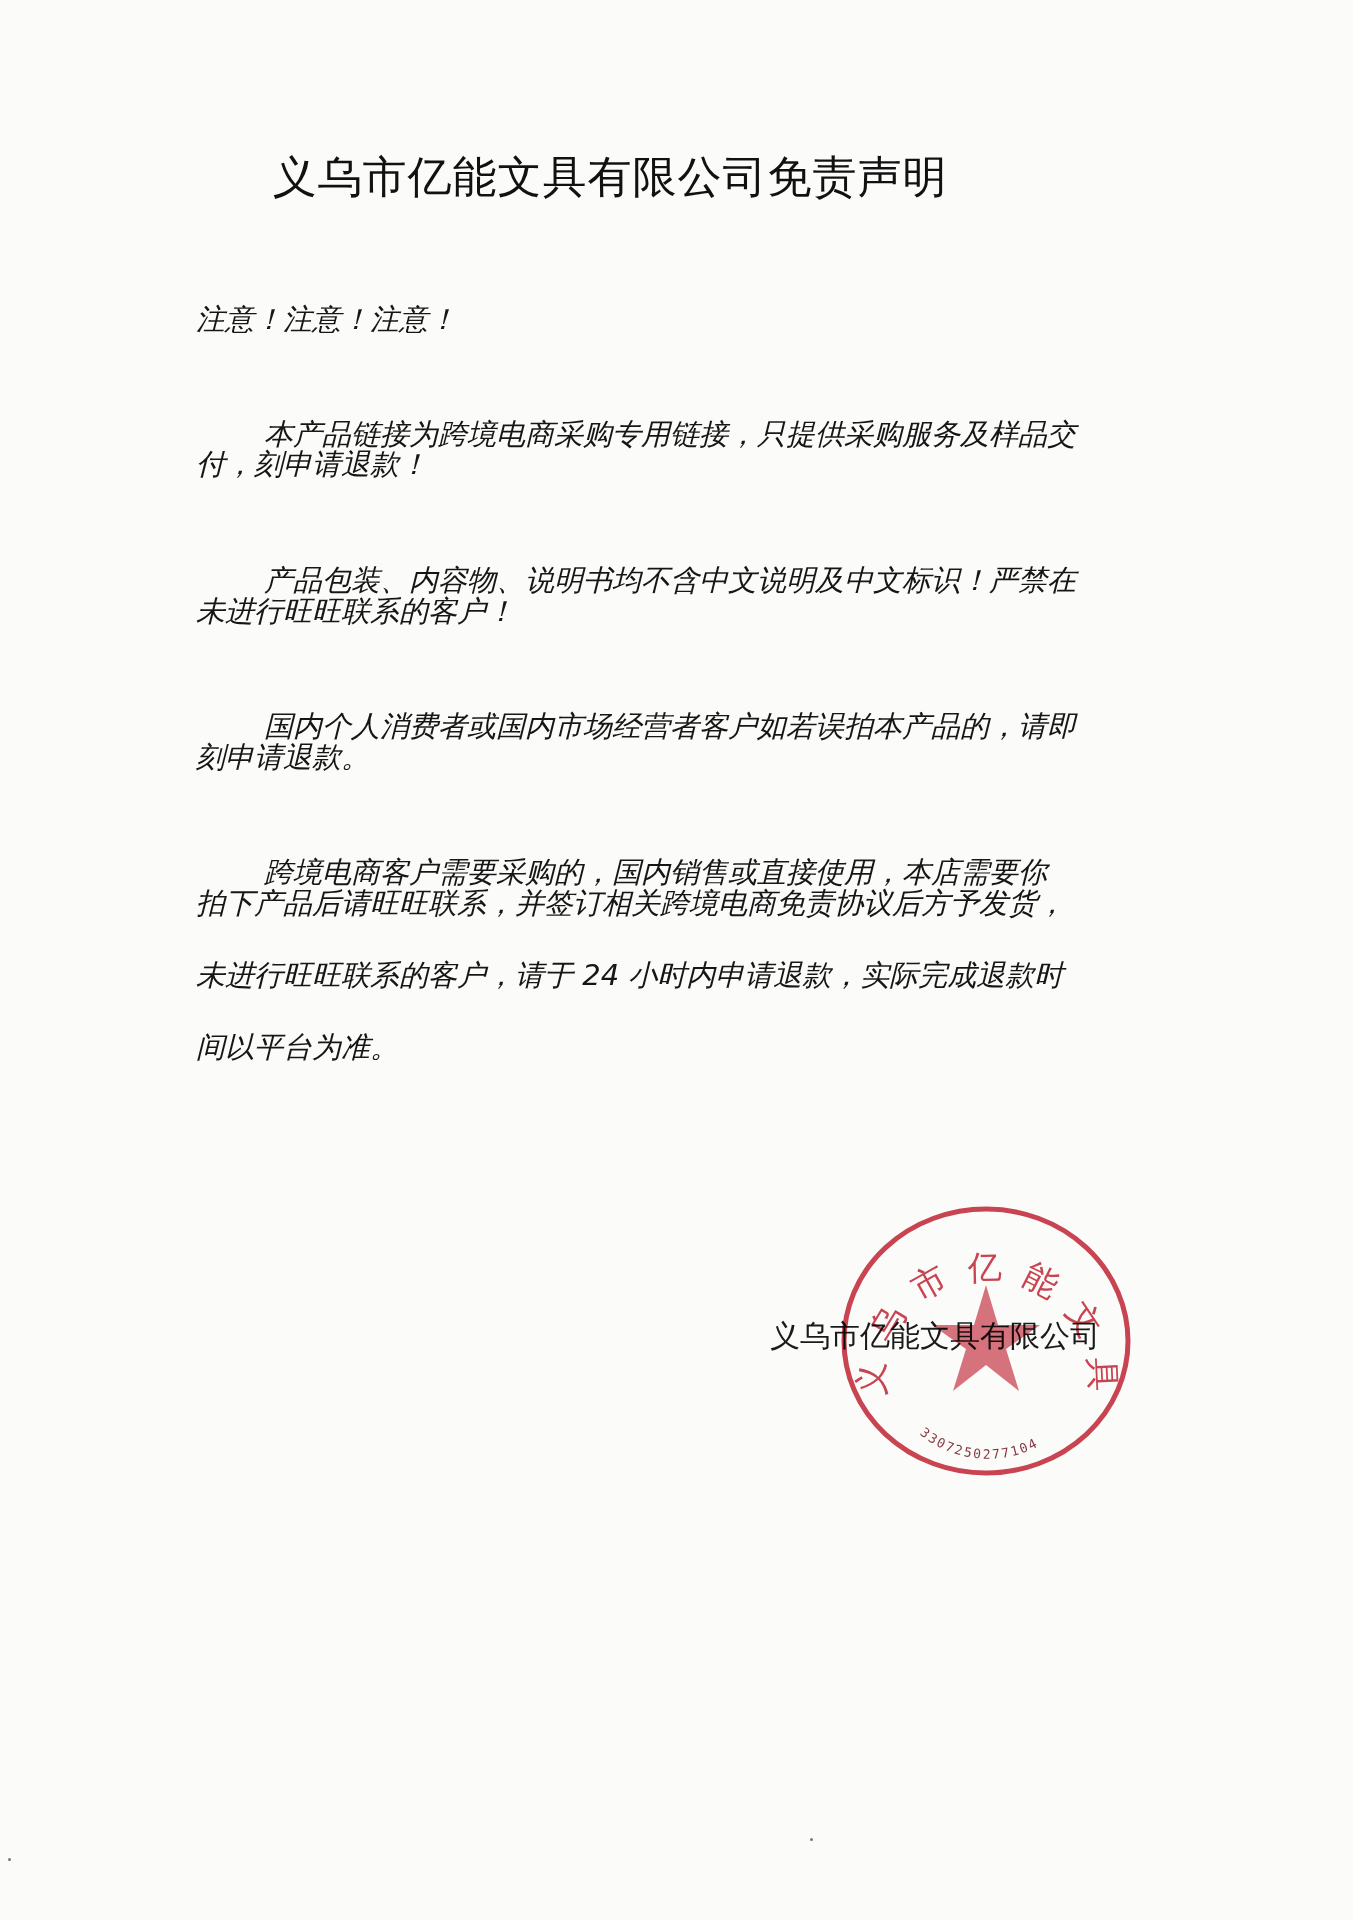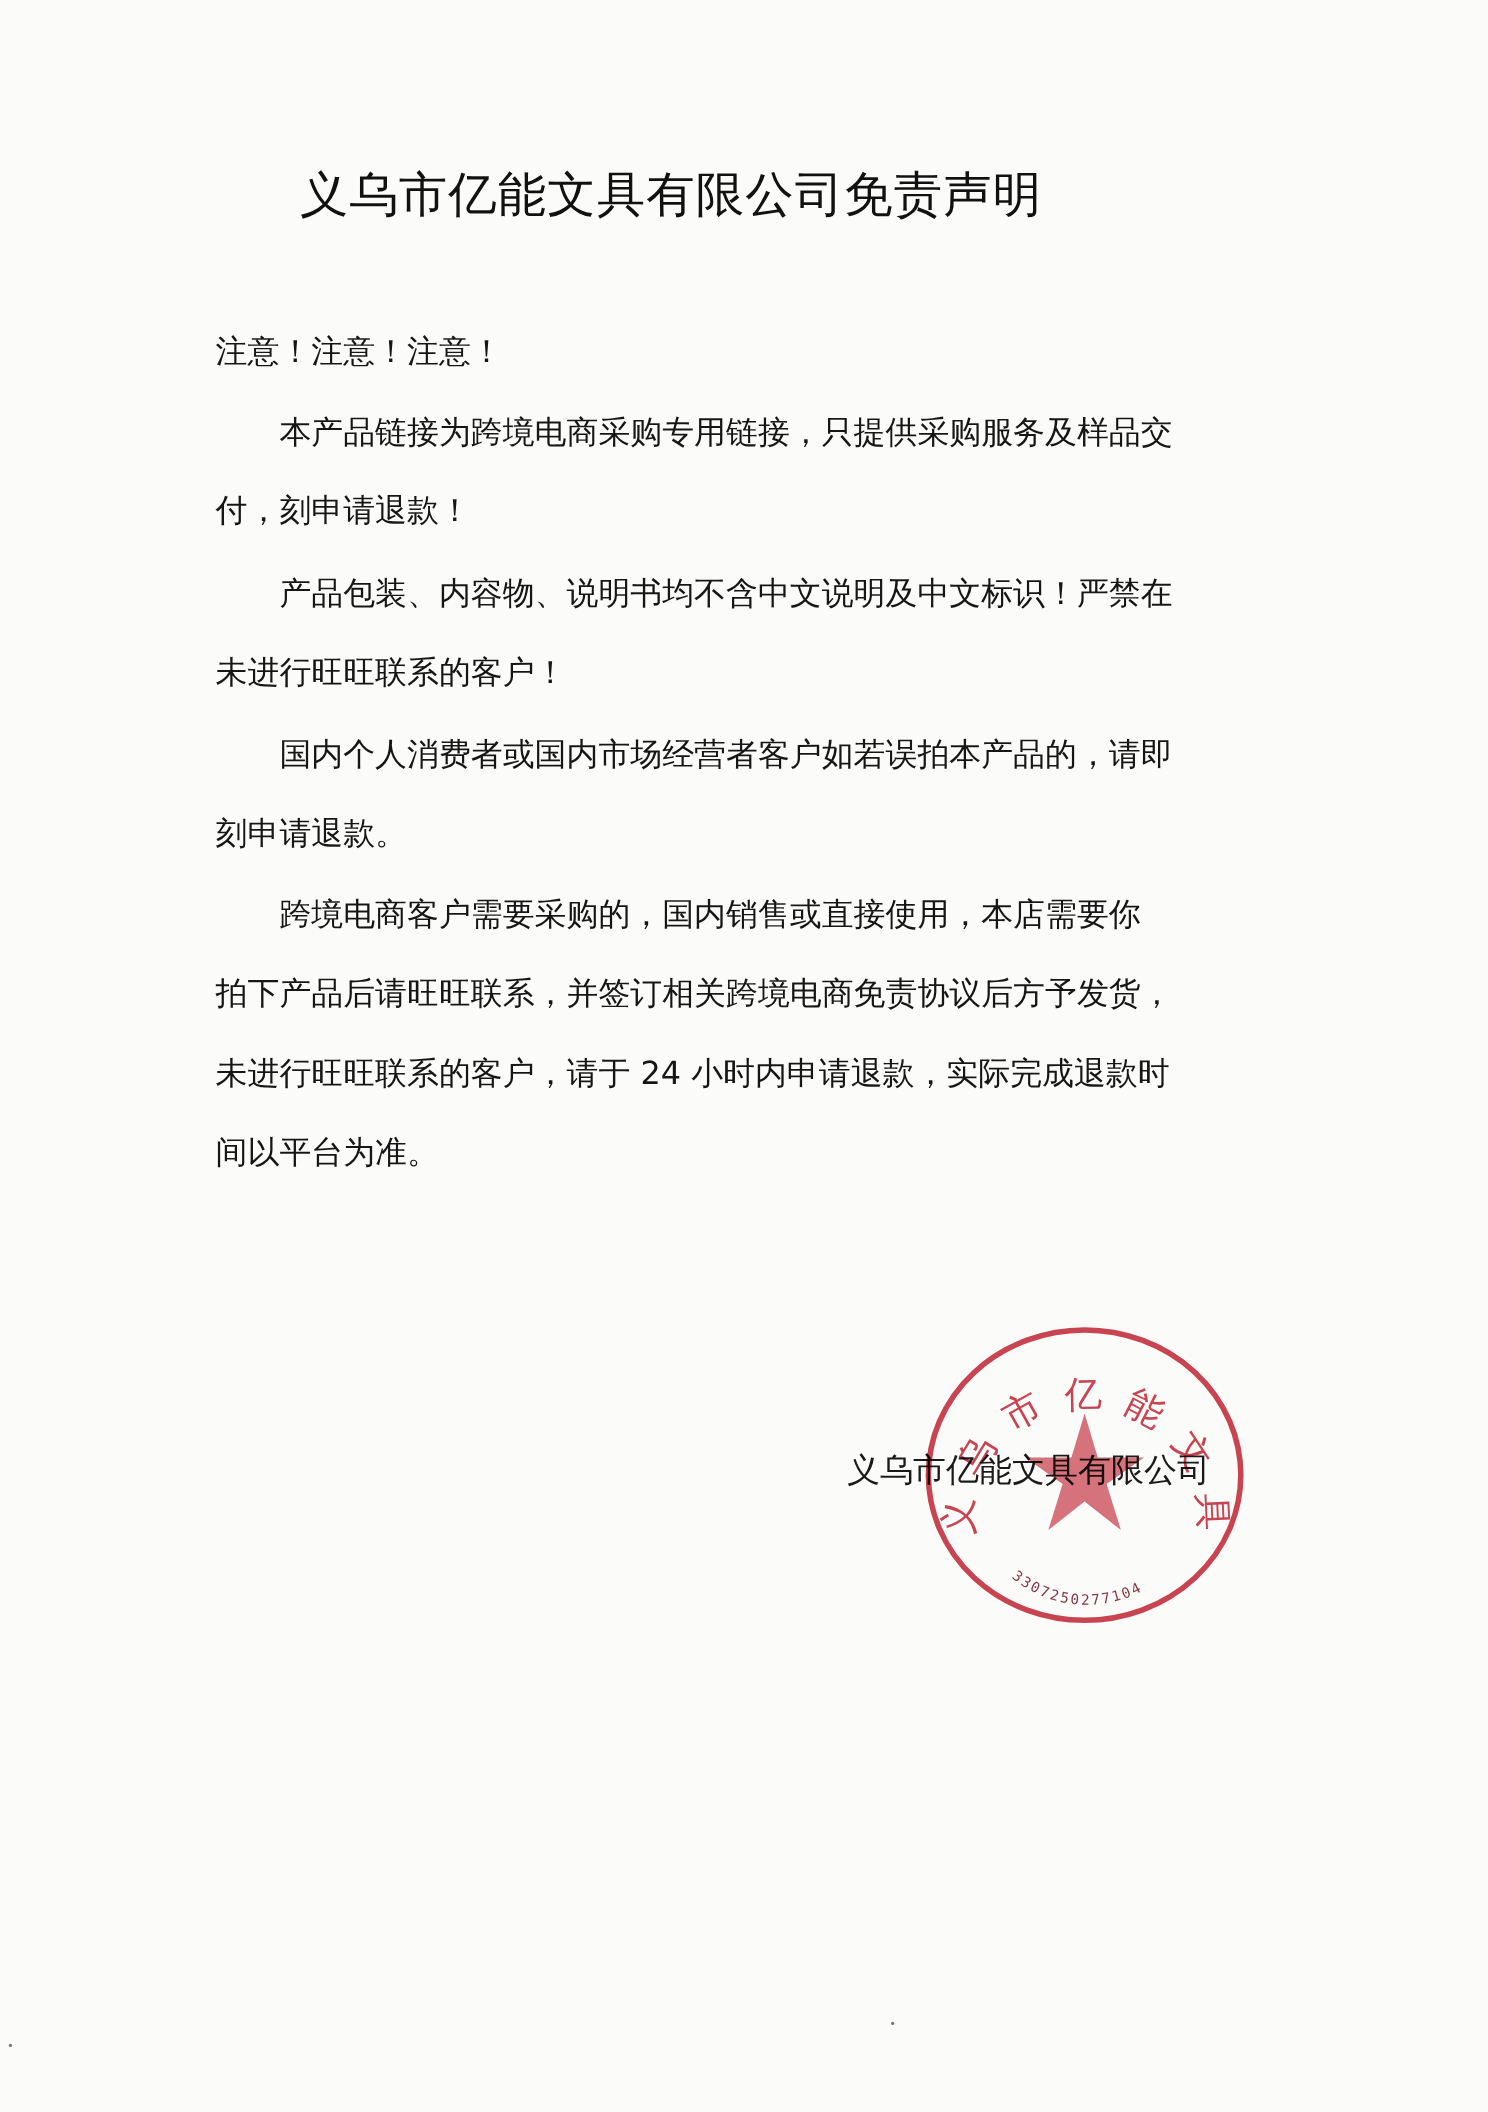--- a/index.html
+++ b/index.html
@@ -7,23 +7,23 @@
     width: 1353px; height: 1920px; position: relative; overflow: hidden;
     font-family: "DejaVu Sans", sans-serif; color: #141414;
     background: #fbfbfa;
   }
   .title {
     position: absolute; left: 0; top: 148px; width: 1220px; text-align: center;
     font-family: "DejaVu Serif", serif;
     font-size: 44px; letter-spacing: 1px; color: #111;
   }
   .line {
-    position: absolute; left: 196px; font-size: 29px; white-space: nowrap; color: #161616;
+    position: absolute; left: 196px; font-size: 29px; white-space: nowrap; color: #161616; font-style: italic;
   }
-  .line.indent { left: 254px; }
+  .line.indent { left: 264px; margin-top: 41px; }
   .signature {
     position: absolute; left: 770px; top: 1316px; font-size: 30px; white-space: nowrap; color: #1a1a1a; z-index: 2;
   }
   .stamp {
     position: absolute; left: 838px; top: 1203px; width: 296px; height: 276px; z-index: 3;
     mix-blend-mode: multiply; opacity: 0.9;
   }
   .speck { position: absolute; width: 3px; height: 3px; background: #777; border-radius: 50%; }
 </style>
 </head>

